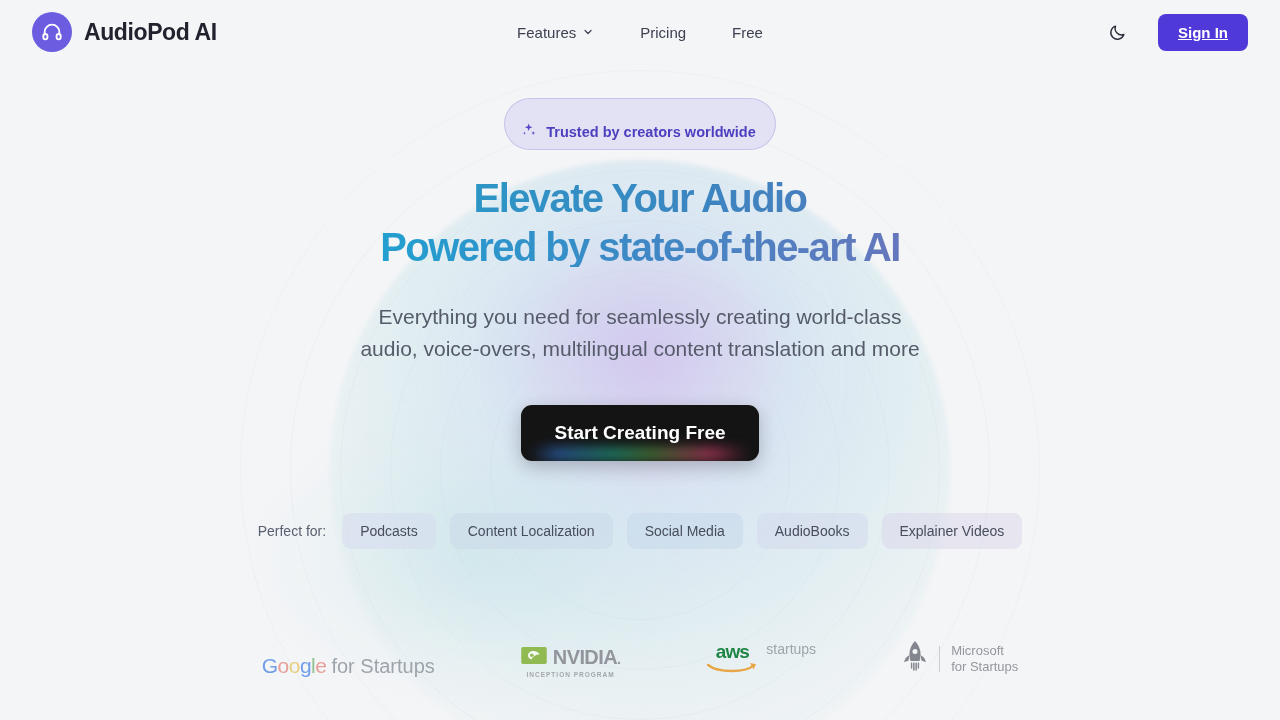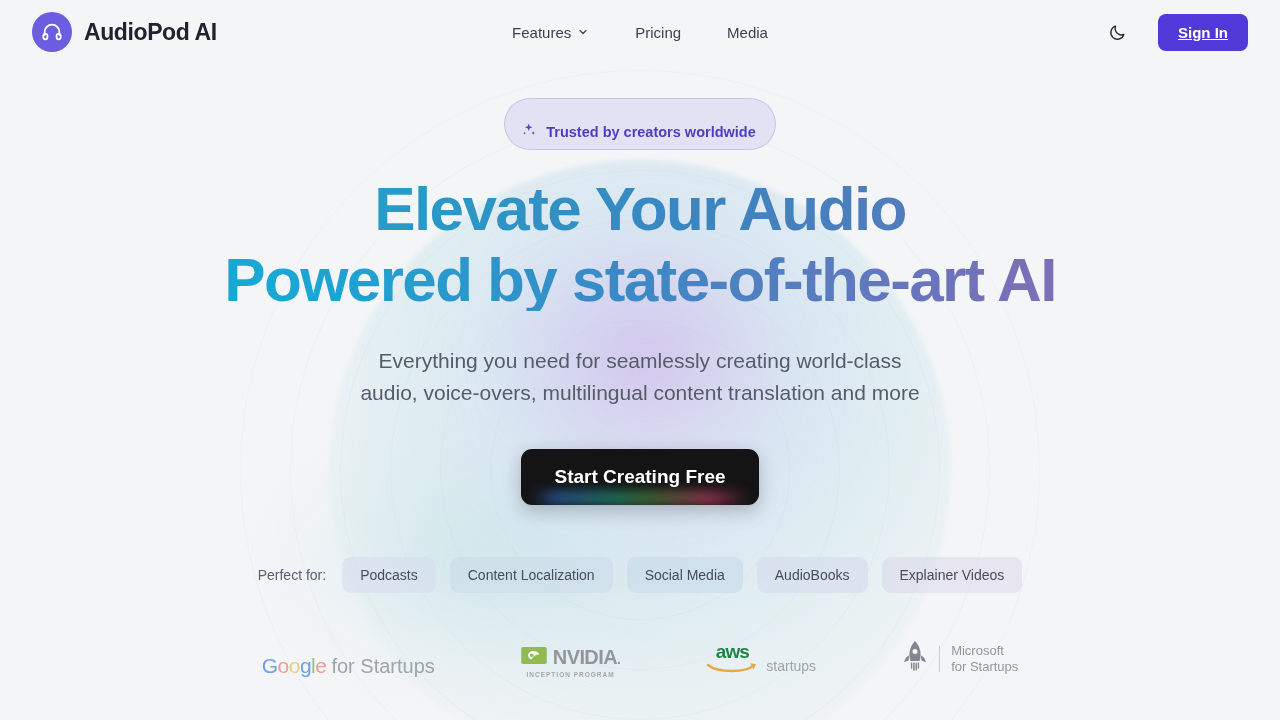--- a/index.html
+++ b/index.html
@@ -179,21 +179,21 @@
     cursor: pointer;
   }
   .trust-badge-text {
     font-size: 14.5px;
     color: #4b3fc0;
     font-weight: 600;
   }
 
   #headline {
     margin-top: 28px;
-    font-size: 62px;
+    font-size: 40px;
     line-height: 1.0;
     font-weight: bold;
     letter-spacing: -1.6px;
   }
   .headline-line { display: block; white-space: nowrap; }
   .headline-line.l1 {
     background: linear-gradient(90deg, #06a6c6 0%, #23a0c9 26%, #3d84c0 56%, #7a6bb5 100%);
     -webkit-background-clip: text;
     background-clip: text;
     color: transparent;
@@ -306,21 +306,21 @@
     font-size: 6.5px;
     letter-spacing: 1px;
     color: #a0a4aa;
     margin-top: 2px;
     font-weight: bold;
   }
 
   .aws-wrap { display: flex; align-items: flex-end; gap: 8px; }
   .aws-mark { display: flex; flex-direction: column; align-items: center; }
   .aws-word { font-size: 19px; font-weight: bold; color: #15803d; letter-spacing: -1px; line-height: 0.9; }
-  .aws-startups { font-size: 14px; color: #9aa0a8; margin-bottom: 4px; }
+  .aws-startups { font-size: 14px; color: #9aa0a8; margin-bottom: 21px; }
 
   .ms-wrap { display: flex; align-items: center; gap: 11px; }
   .ms-divider { width: 1px; height: 26px; background: #c8ccd2; }
   .ms-text { font-size: 13px; line-height: 1.25; color: #8e9298; }
 
   .nowrap { white-space: nowrap; }
 </style>
 </head>
 <body>
 
@@ -355,21 +355,21 @@
       <span>
         <svg width="12" height="12" viewBox="0 0 24 24" fill="none" stroke="#3c4150" stroke-width="2.4" stroke-linecap="round" stroke-linejoin="round">
           <polyline points="6 9 12 15 18 9"></polyline>
         </svg>
       </span>
     </div>
     <div class="nav-link">
       <span>Pricing</span>
     </div>
     <div class="nav-link">
-      <span>Media</span>
+      <span>Free</span>
     </div>
   </nav>
 
   <div id="header-right">
     <div class="theme-toggle">
       <svg width="19" height="19" viewBox="0 0 24 24" fill="none" stroke="#2b2f3c" stroke-width="1.8" stroke-linecap="round" stroke-linejoin="round">
         <path d="M20 14.5A8.2 8.2 0 0 1 9.5 4 8.4 8.4 0 1 0 20 14.5z"></path>
       </svg>
     </div>
     <button class="signin-btn">Sign In</button>

